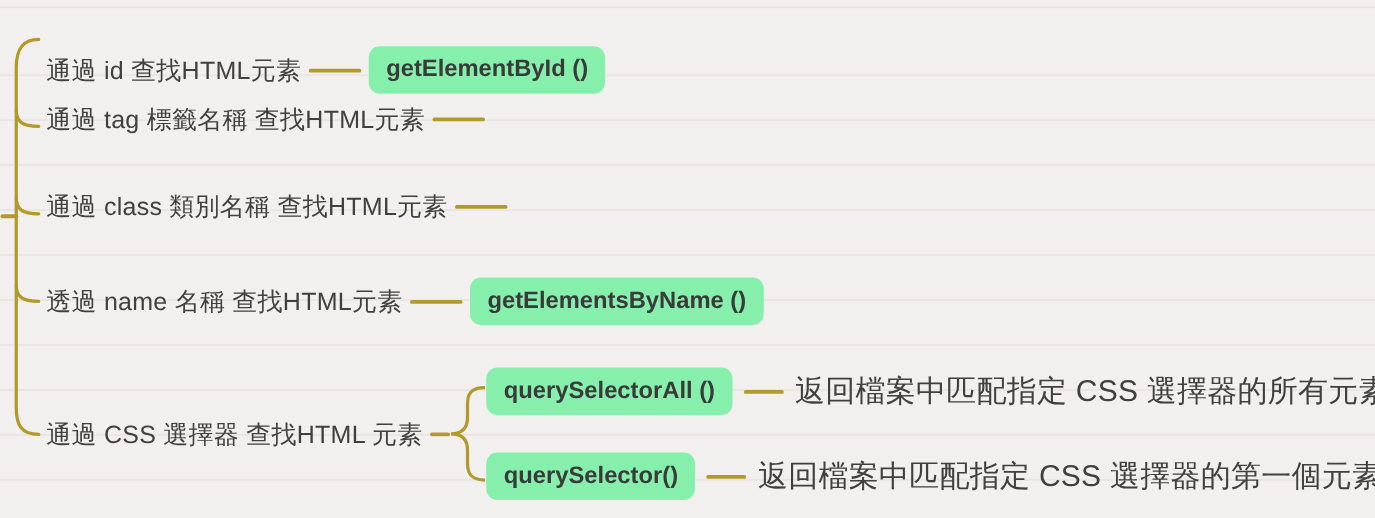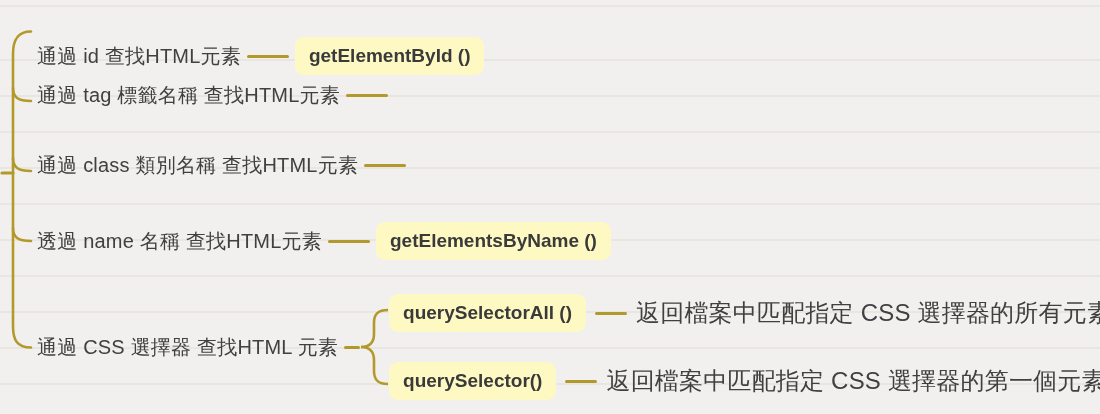--- a/index.html
+++ b/index.html
@@ -41,21 +41,21 @@
   .hline {
     flex: none;
     height: 3px;
     background: #b2992c;
     border-radius: 2px;
   }
   .hline.to-node { width: 42px; margin: 0 6px; }
   .hline.to-desc { width: 32px; margin: 0 9px; }
   .hline.stub    { width: 16px; margin: 0 0 0 6px; }
   .method-node {
-    background: #fef9c3;
+    background: #86efac;
     color: #3a3a3a;
     font-weight: bold;
     font-size: 19px;
     padding: 8px 14px;
     border-radius: 9px;
     white-space: nowrap;
   }
   .children-col {
     display: flex;
     flex-direction: column;

